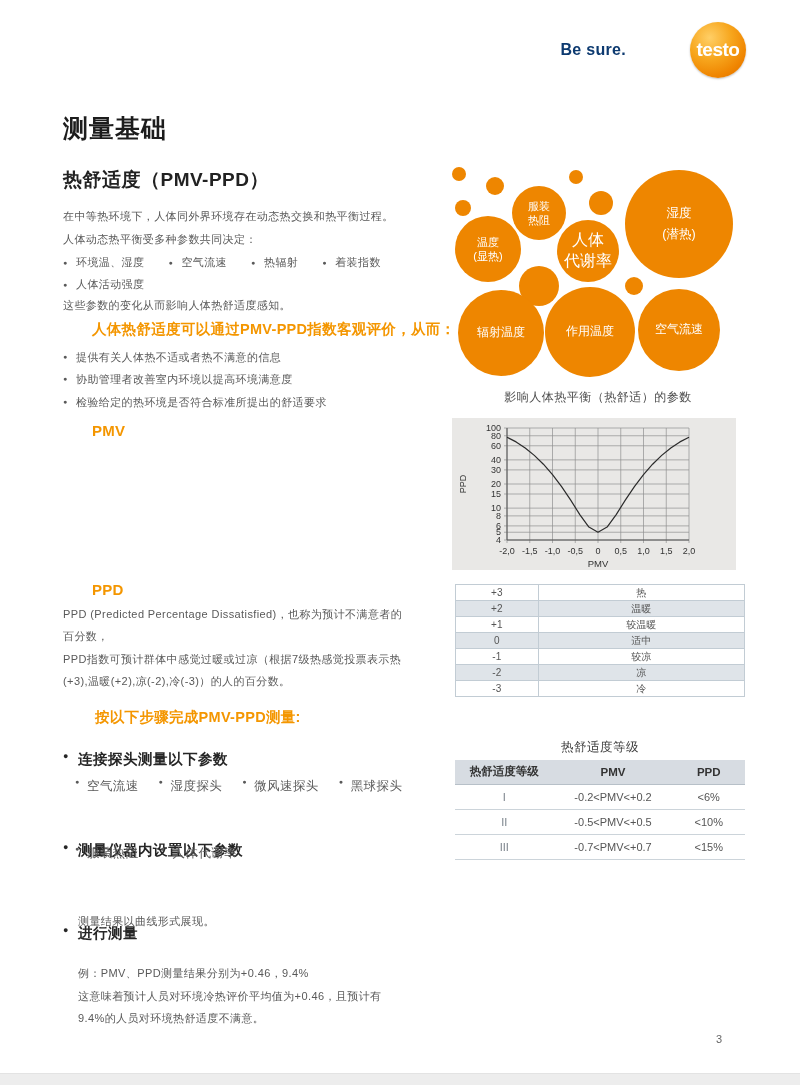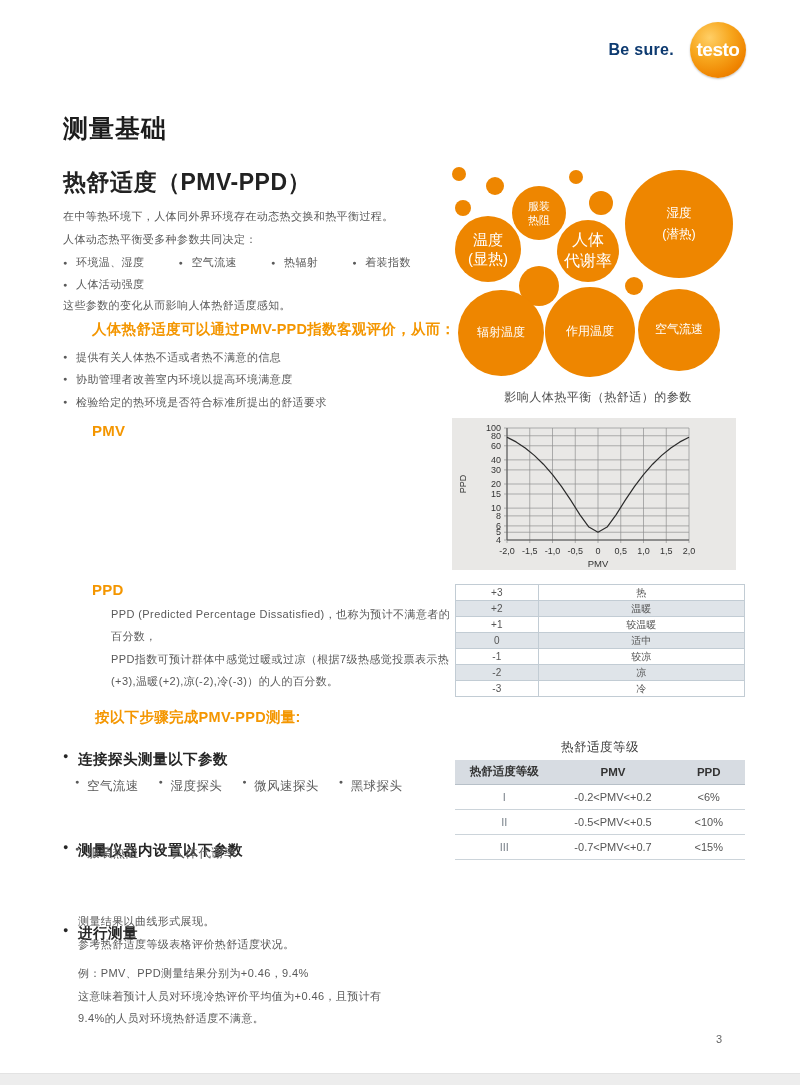--- a/index.html
+++ b/index.html
@@ -6,34 +6,34 @@
   html,body { background:#fff; }
   body { font-family:"Liberation Sans","DejaVu Sans",sans-serif; color:#595959; }
   .page { position:relative; width:800px; height:1085px; background:#ffffff; overflow:hidden; }
 
   
   .logo { position:absolute; top:22px; right:54px; display:flex; align-items:center; gap:16px; }
   .logo .tagline { color:#0d3a70; font-weight:bold; font-size:16px; letter-spacing:.3px; }
   .logo .sphere { width:56px; height:56px; border-radius:50%;
       background:radial-gradient(circle at 35% 28%, #ffcf66 0%, #f7a61d 40%, #ef8400 72%, #d96c00 100%);
       display:flex; align-items:center; justify-content:center;
-      box-shadow:0 1px 2px rgba(0,0,0,.25); }
+      box-shadow:0 1px 2px rgba(0,0,0,.25);margin-left:48px; }
   .logo .sphere span { color:#fff; font-weight:bold; font-size:19px; letter-spacing:-.5px; }
 
   
   .abs { position:absolute; }
   .h1 { left:63px; top:112px; font-size:25px; font-weight:bold; color:#1c1c1c; letter-spacing:1px; }
-  .h2 { left:63px; top:167px; font-size:23px; font-weight:bold; color:#222; letter-spacing:.5px; }
+  .h2 { left:63px; top:167px; font-size:19px; font-weight:bold; color:#222; letter-spacing:.5px; }
   .body-text { font-size:11px; line-height:23px; color:#595959; letter-spacing:.4px; }
   .orange-h { font-size:14.5px; font-weight:bold; color:#f49600; letter-spacing:.3px;margin-left:29px; }
   .bullets li, .flex-bullets span { list-style:none; }
   ul.bullets { list-style:none; }
   ul.bullets li { line-height:22.3px; padding-left:13px; position:relative; }
   ul.bullets li::before { content:"●"; position:absolute; left:0; top:0; font-size:7px; line-height:22.3px; color:#595959; }
-  .flex-bullets { display:flex; gap:34px;text-align:center; }
+  .flex-bullets { display:flex; gap:24px;text-align:center; }
   .flex-bullets > span { position:relative; padding-left:13px; }
   .flex-bullets > span::before { content:"●"; position:absolute; left:0; top:0; font-size:7px; color:#595959; }
   .step-title { font-size:14.5px; font-weight:bold; color:#262626; position:relative; padding-left:15px; letter-spacing:.5px; }
   .step-title::before { content:"●"; position:absolute; left:0; top:1px; font-size:9px; color:#262626; }
   .sub-bullets { display:flex; gap:22px; font-size:12.5px; color:#595959; }
   .sub-bullets > span { position:relative; padding-left:12px; letter-spacing:.4px; }
   .sub-bullets > span::before { content:"●"; position:absolute; left:0; top:0; font-size:7px; color:#595959; }
 
   
   .bubbles { left:450px; top:160px; width:296px; height:220px; }
@@ -94,21 +94,21 @@
   <div class="abs orange-h" style="left:63px; top:320px;">人体热舒适度可以通过PMV-PPD指数客观评价，从而：</div>
   <ul class="abs bullets body-text" style="left:63px; top:346px;">
     <li>提供有关人体热不适或者热不满意的信息</li>
     <li>协助管理者改善室内环境以提高环境满意度</li>
     <li>检验给定的热环境是否符合标准所提出的舒适要求</li>
   </ul>
 
   <div class="abs orange-h" style="left:63px; top:422px; font-size:15px;">PMV</div>
 
   <div class="abs orange-h" style="left:63px; top:581px; font-size:15px;">PPD</div>
-  <div class="abs body-text" style="left:63px; top:603px; line-height:22.3px;margin-left:48px;">
+  <div class="abs body-text" style="left:63px; top:603px; line-height:22.3px;">
     <div>PPD (Predicted Percentage Dissatisfied)，也称为预计不满意者的</div>
     <div>百分数，</div>
     <div>PPD指数可预计群体中感觉过暖或过凉（根据7级热感觉投票表示热</div>
     <div>(+3),温暖(+2),凉(-2),冷(-3)）的人的百分数。</div>
   </div>
 
   <div class="abs orange-h" style="left:66px; top:708px;">按以下步骤完成PMV-PPD测量:</div>
 
   <div class="abs step-title" style="left:63px; top:750px;">连接探头测量以下参数</div>
   <div class="abs sub-bullets" style="left:75px; top:778px; gap:20px;">
@@ -120,21 +120,20 @@
 
   <div class="abs step-title" style="left:63px; top:822px;">测量仪器内设置以下参数</div>
   <div class="abs sub-bullets" style="left:75px; top:845px;">
     <span>服装热阻</span>
     <span>人体代谢率</span>
   </div>
 
   <div class="abs step-title" style="left:63px; top:886px;">进行测量</div>
   <div class="abs body-text" style="left:78px; top:910px; line-height:22.5px;">
     <div>测量结果以曲线形式展现。</div>
-    <div>参考热舒适度等级表格评价热舒适度状况。</div>
   </div>
 
   <div class="abs body-text" style="left:78px; top:962px; line-height:22.5px;">
     <div>例：PMV、PPD测量结果分别为+0.46，9.4%</div>
     <div>这意味着预计人员对环境冷热评价平均值为+0.46，且预计有</div>
     <div>9.4%的人员对环境热舒适度不满意。</div>
   </div>
 
   <div class="abs bubbles">
     <div class="bubble" style="left:2px;  top:7px;   width:14px; height:14px;"></div>
@@ -142,21 +141,21 @@
     <div class="bubble" style="left:5px;  top:40px;  width:16px; height:16px;"></div>
     <div class="bubble" style="left:119px;top:10px;  width:14px; height:14px;"></div>
     <div class="bubble" style="left:139px;top:31px;  width:24px; height:24px;"></div>
     <div class="bubble" style="left:69px; top:106px; width:40px; height:40px;"></div>
     <div class="bubble" style="left:175px;top:117px; width:18px; height:18px;"></div>
 
     <div class="bubble" style="left:62px; top:26px; width:54px; height:54px; font-size:11px;">
       <span>服装</span>
       <span>热阻</span>
     </div>
-    <div class="bubble" style="left:5px; top:56px; width:66px; height:66px; font-size:15px;">
+    <div class="bubble" style="left:5px; top:56px; width:66px; height:66px; font-size:11px;">
       <span>温度</span>
       <span>(显热)</span>
     </div>
     <div class="bubble" style="left:107px; top:60px; width:62px; height:62px; font-size:16px;">
       <span>人体</span>
       <span>代谢率</span>
     </div>
     <div class="bubble" style="left:175px; top:10px; width:108px; height:108px; font-size:12.5px; line-height:1.7;">
       <span>湿度</span>
       <span>(潜热)</span>

